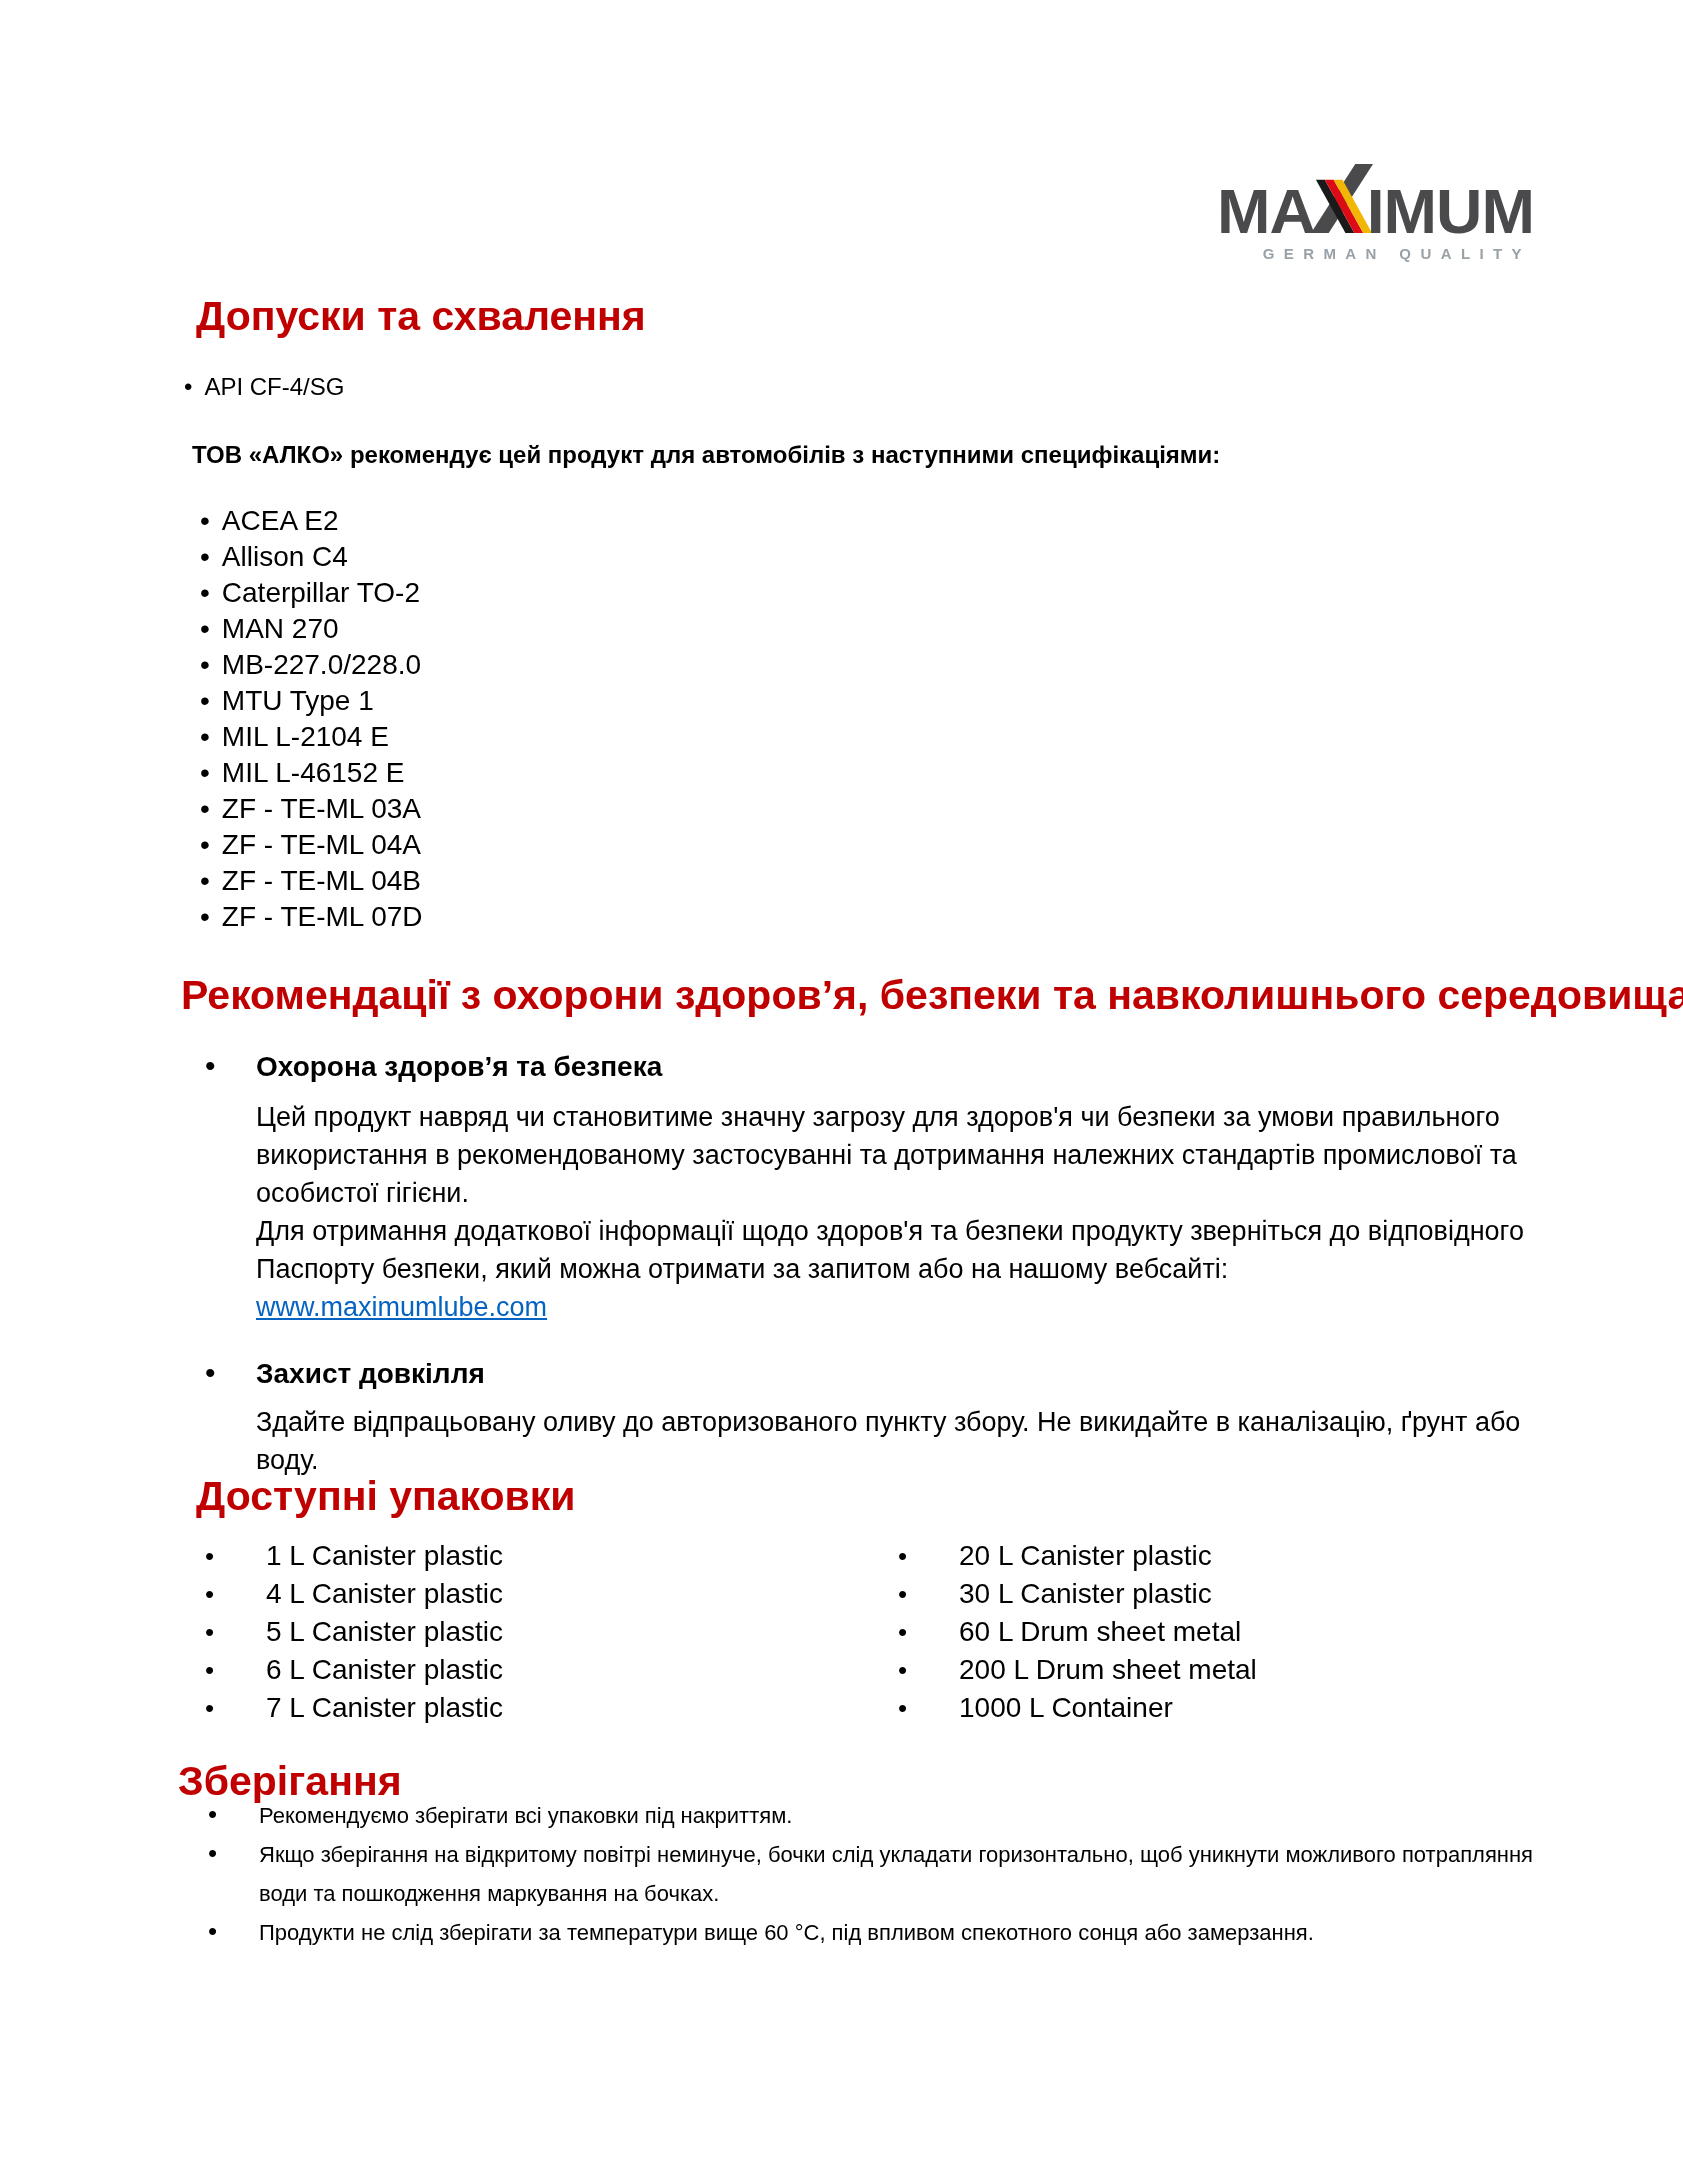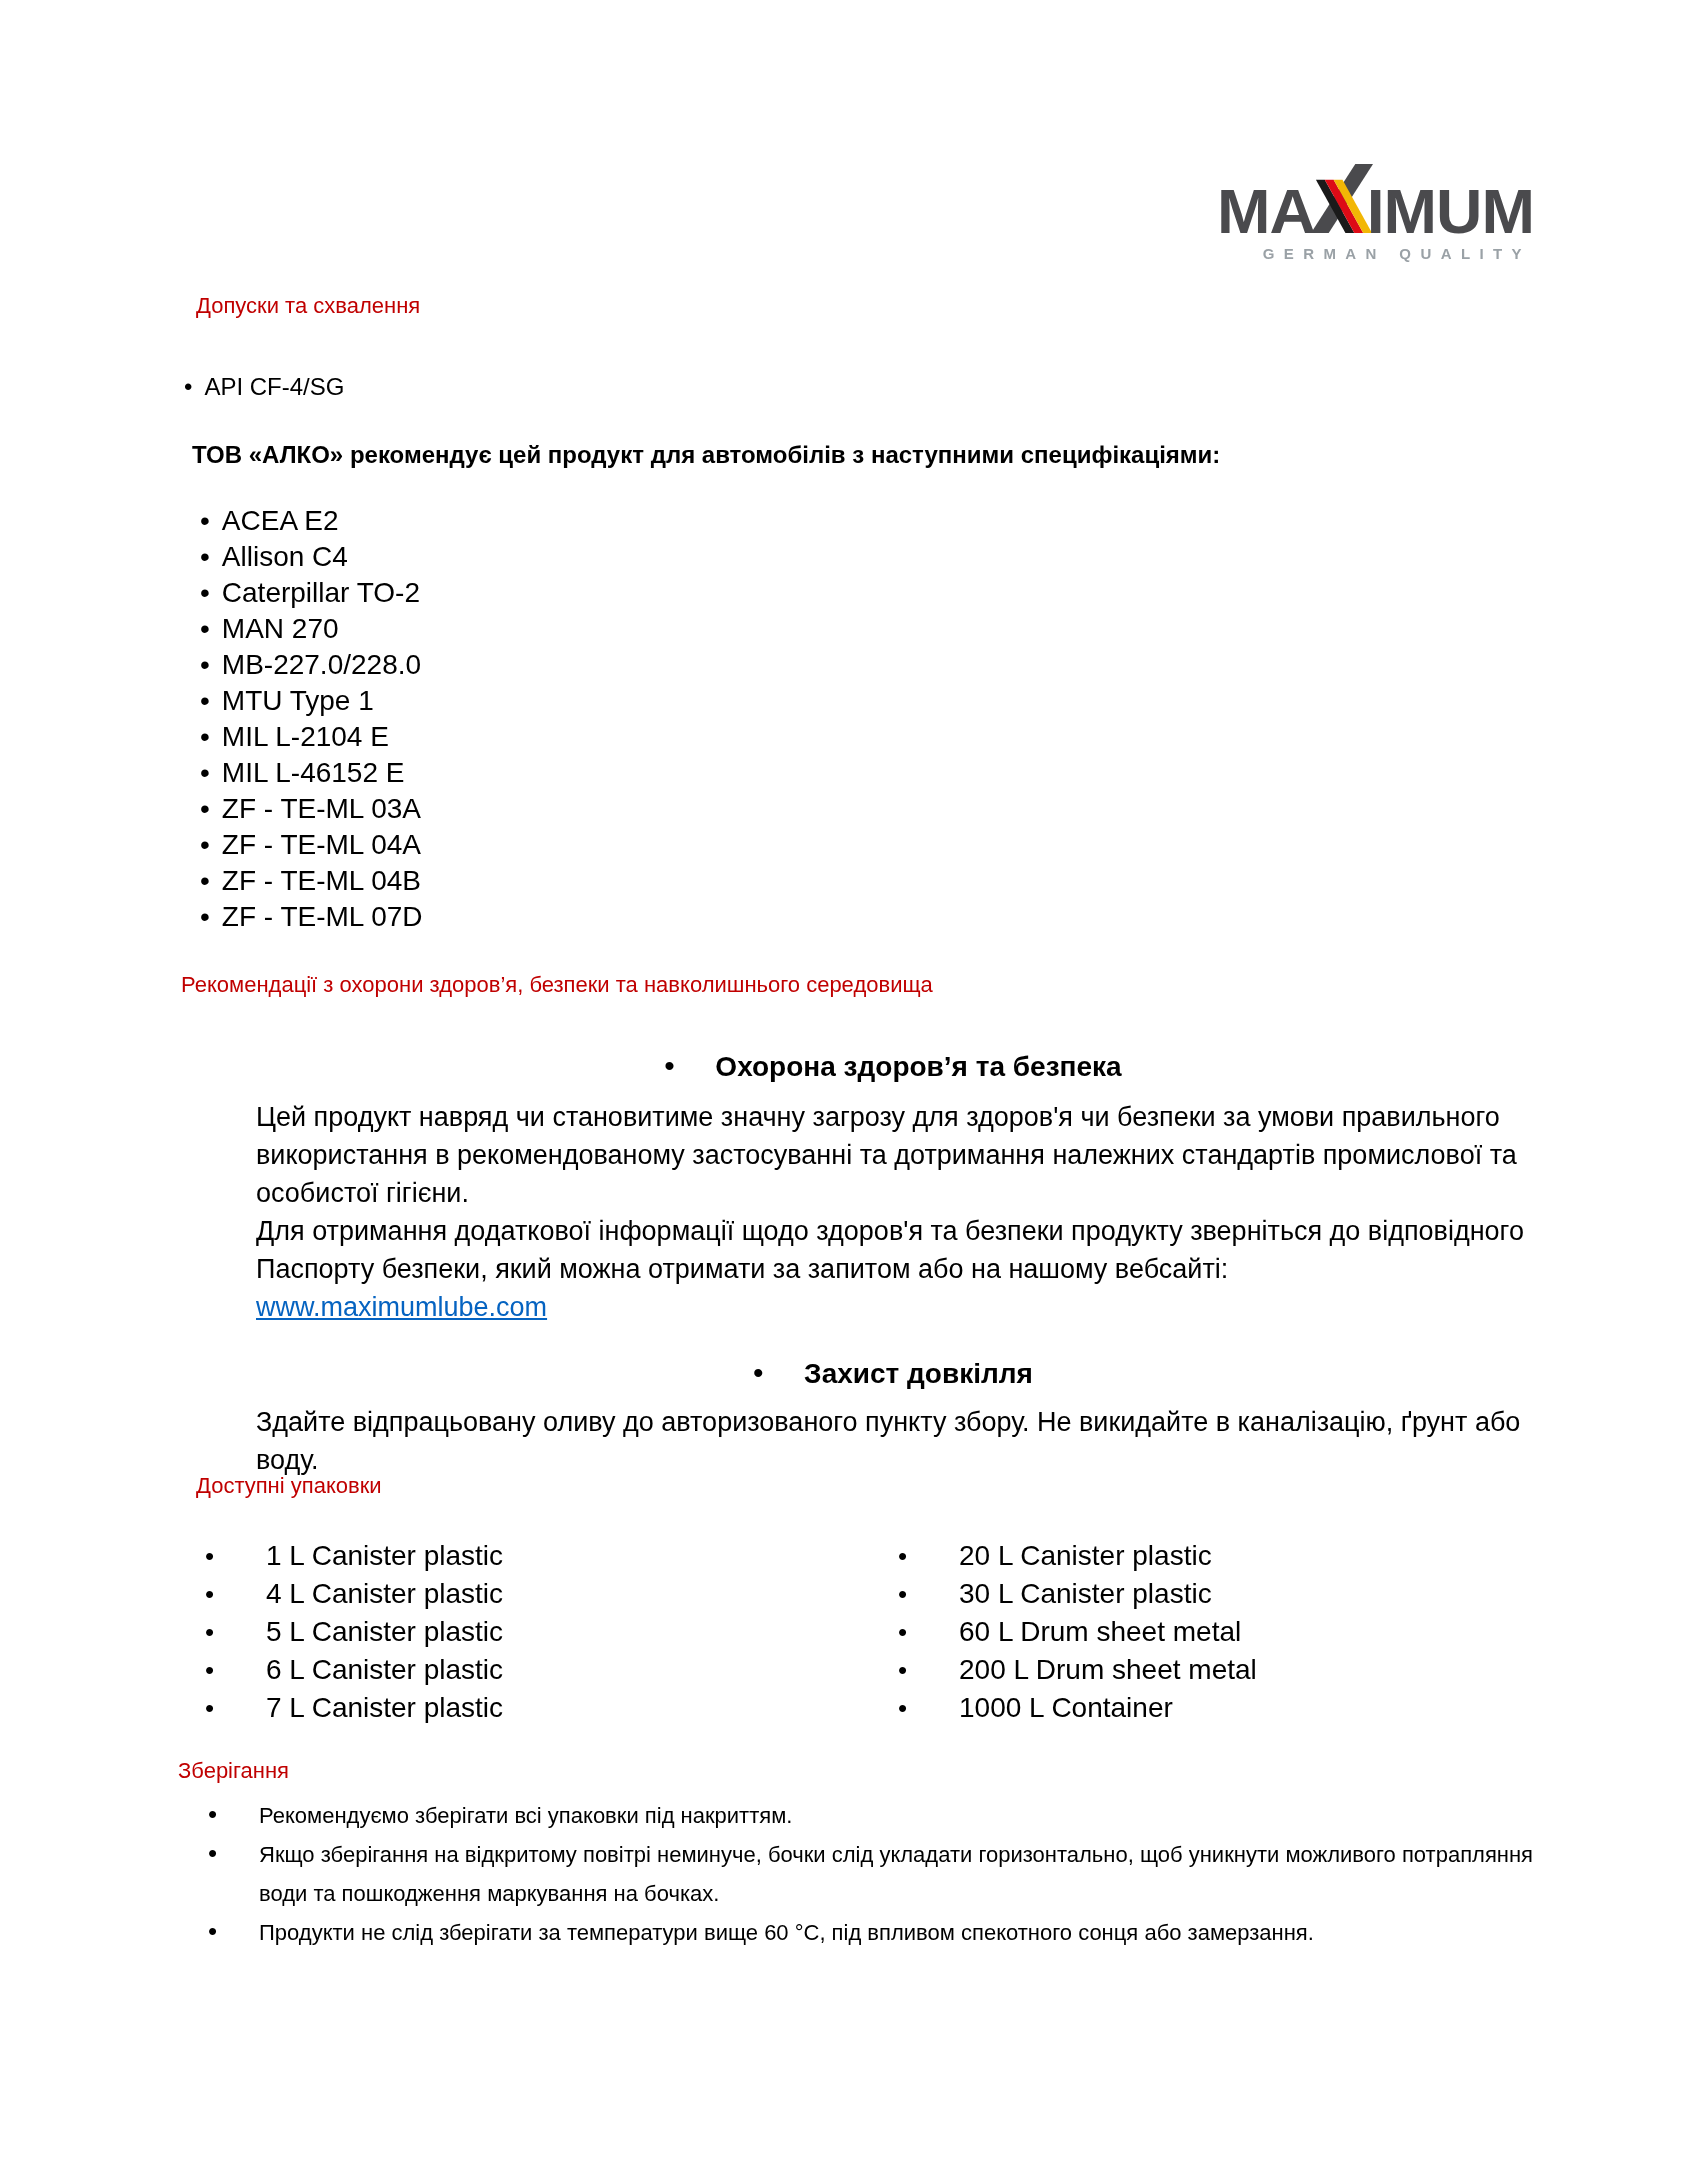--- a/index.html
+++ b/index.html
@@ -26,34 +26,34 @@
   .logo-x { margin:0 -5px; }
   .logo-tagline {
     margin-top:3px; padding-right:3px;
     font-size:15px; font-weight:bold; letter-spacing:9.4px;
     color:var(--tagline_gray, #9aa1a6); line-height:1;
   }
 
   
   .red-heading {
     color:var(--heading_red, #c00000);
-    font-size:22px; font-weight:normal; line-height:1.15;
+    font-size:41px; font-weight:bold; line-height:1.15;
     white-space:nowrap;
   }
 
   
   .body-text { font-size:27px; line-height:38px; }
   .b28 { font-size:24px; line-height:38px; }
   .bold { font-weight:bold; }
 
   .spec-list .spec-item { font-size:28px; line-height:36px; white-space:nowrap; }
   .dotdash::before { content:"•"; margin-right:12px; }
 
   .bullet-block { width:1376px; }
-  .title-row { display:flex; align-items:baseline;justify-content:center; }
+  .title-row { display:flex; align-items:baseline; }
   .bigbul { width:51px; flex:0 0 51px; }
   .bigbul::before { content:"•"; font-size:30px; }
   .sub-title { font-size:28px; font-weight:bold; line-height:40px; }
   .paras { margin-left:51px; margin-top:11px; width:1277px; }
   .link {
     color:var(--link_blue, #0563c1);
     text-decoration:underline; cursor:pointer;
   }
 
   

